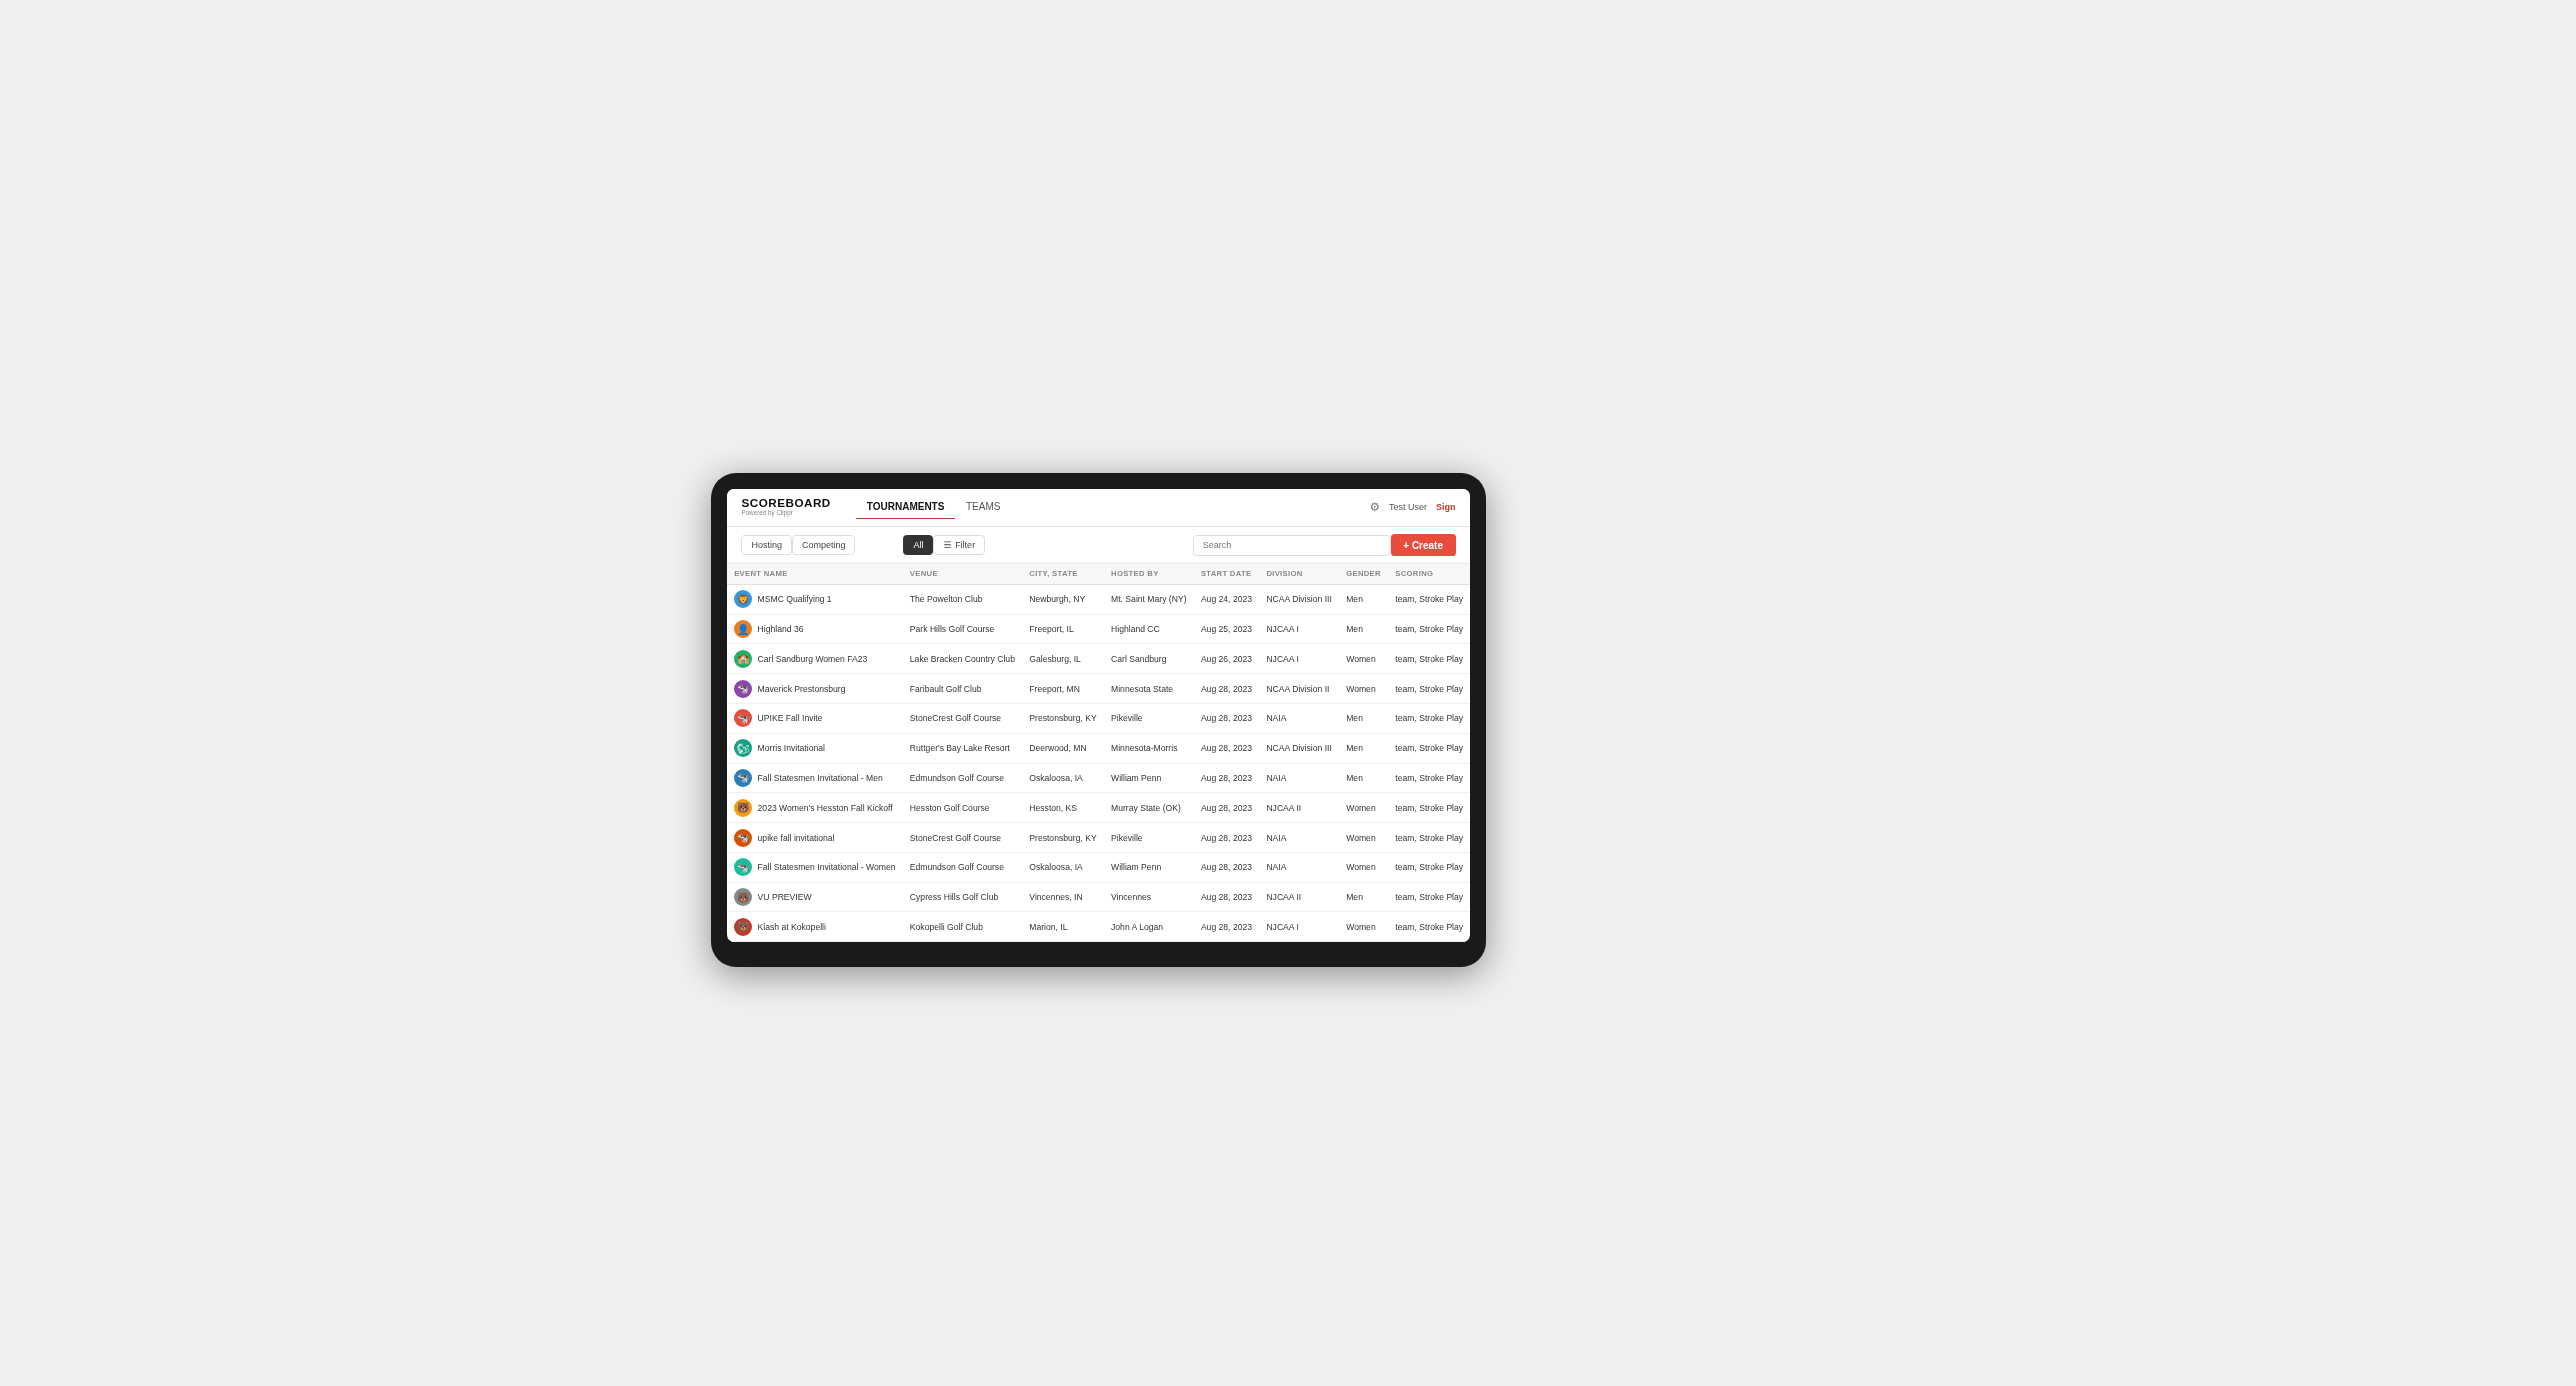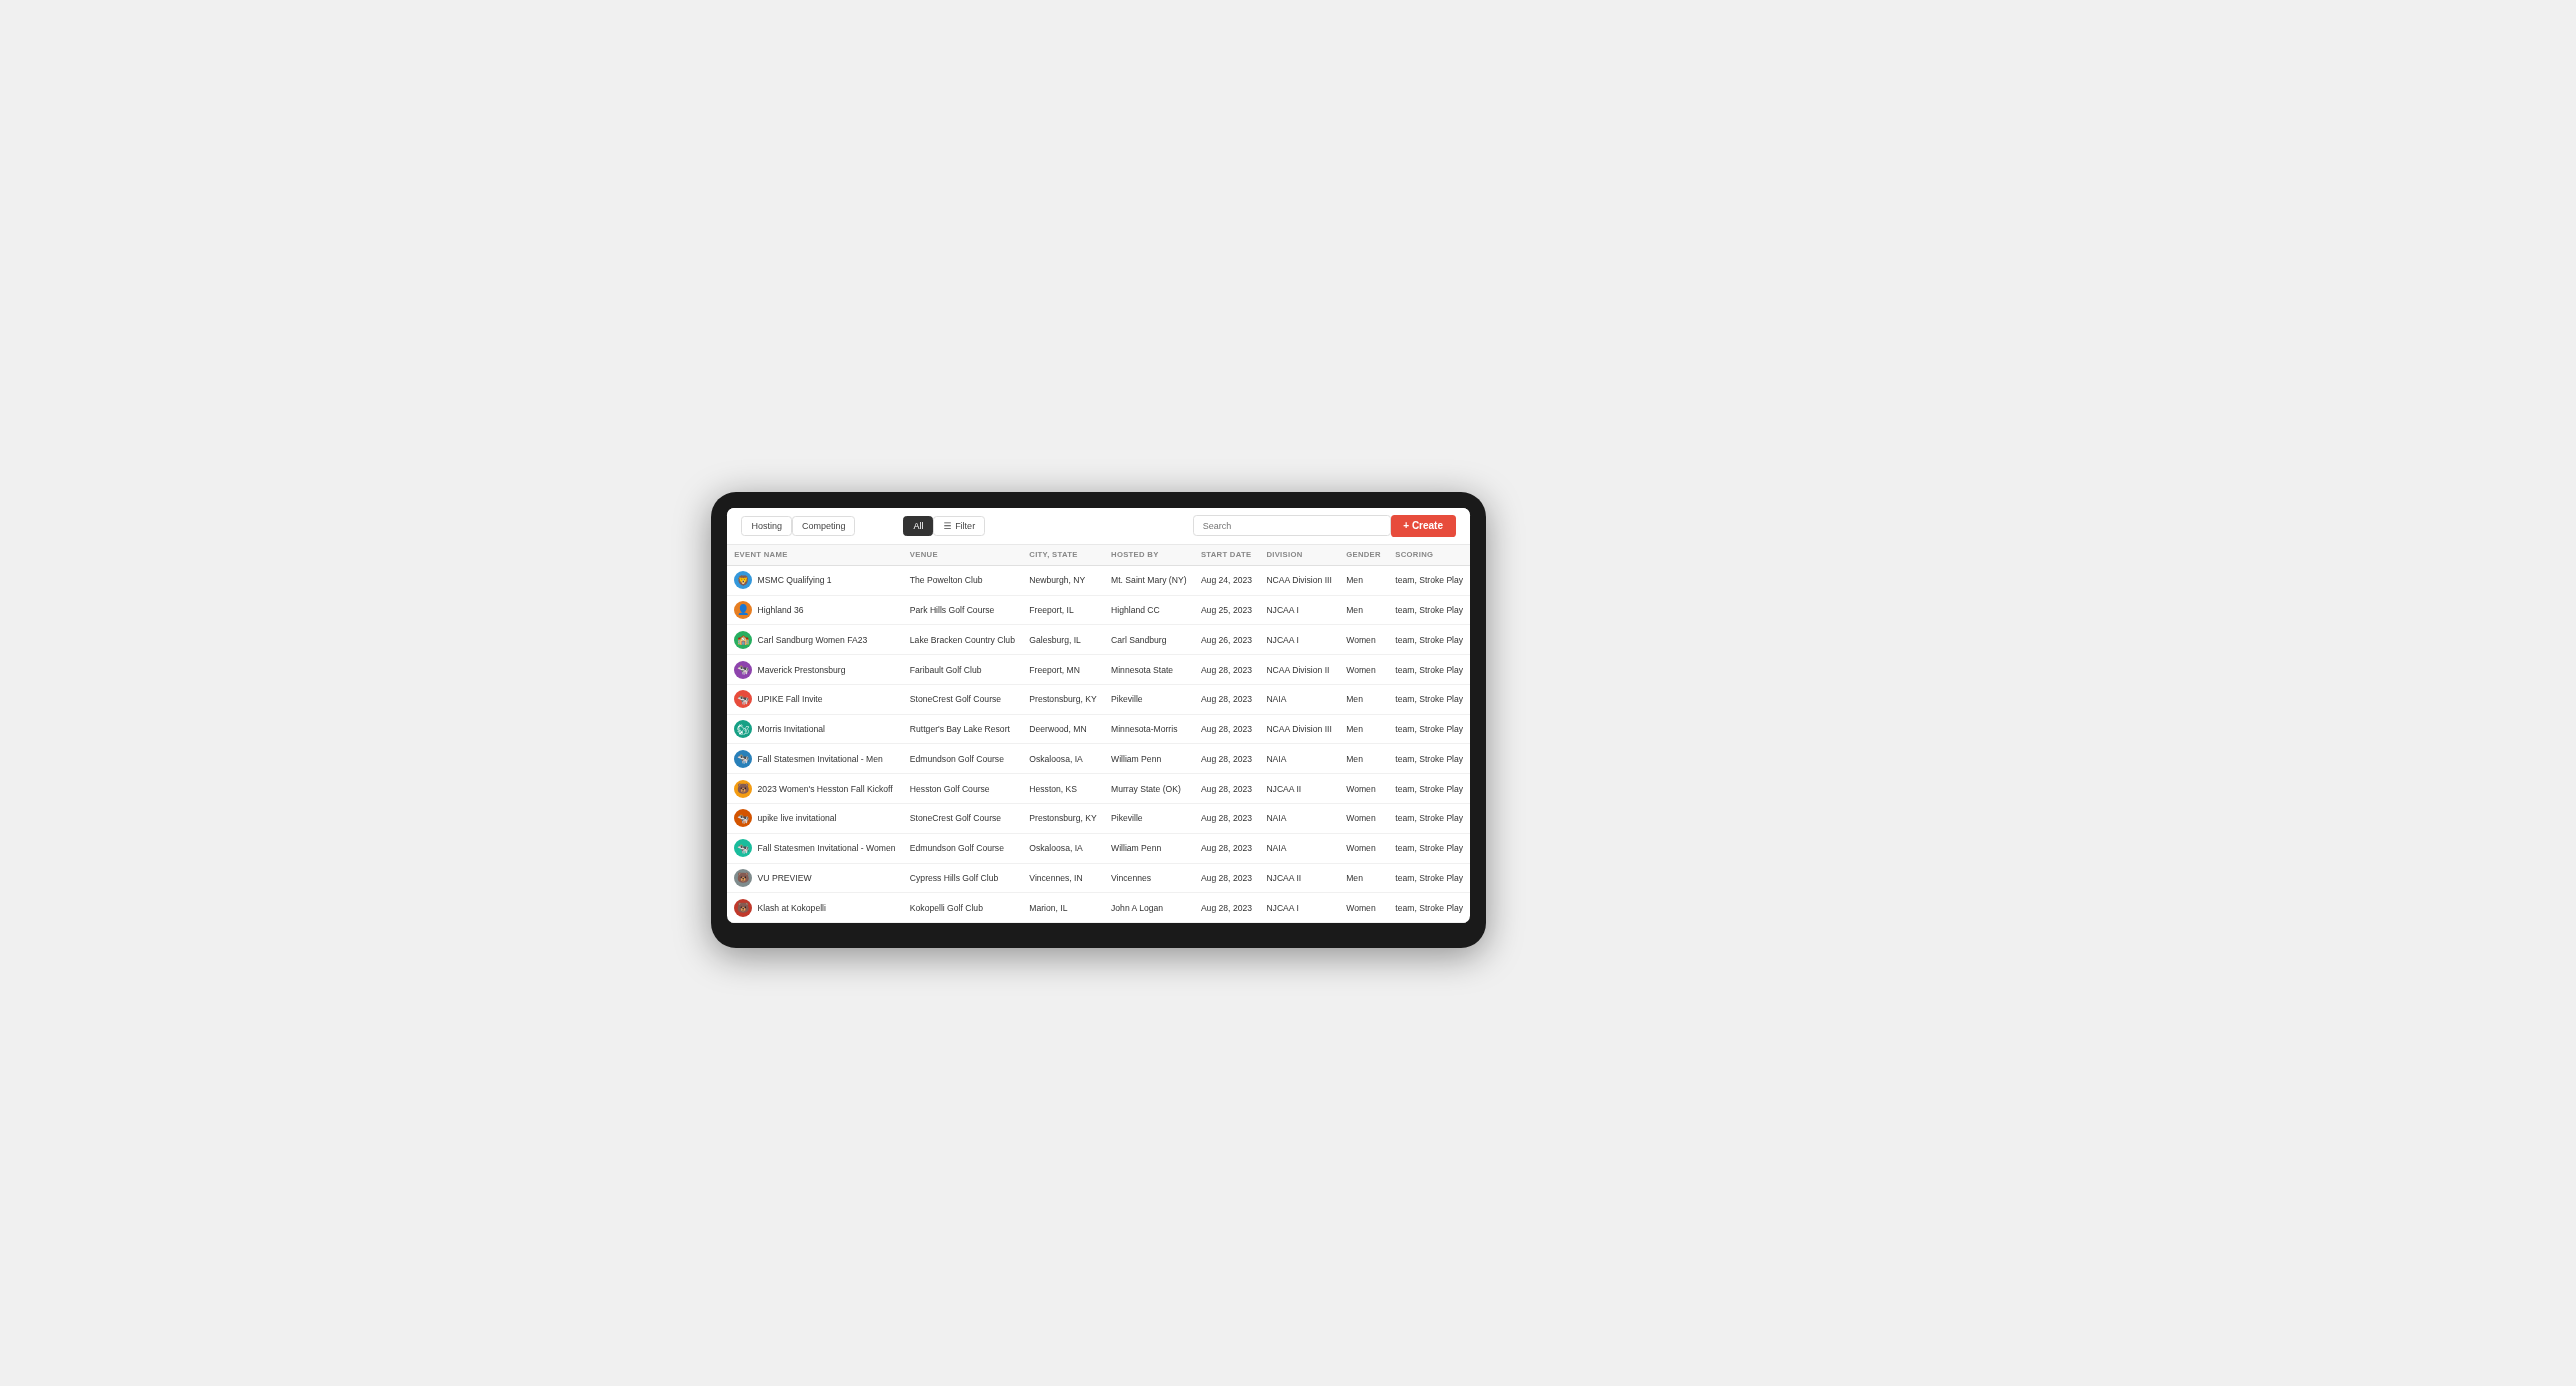--- a/index.html
+++ b/index.html
@@ -244,20 +244,35 @@
 </head>
 <body>
 
 <div class="page-wrapper">
 
   <div class="tablet-frame">
     <div class="tablet-screen">
 
       <div style="position:relative;">
 
+        <div class="app-header">
+          <div class="logo-area">
+            <span class="logo-title">SCOREBOARD</span>
+            <span class="logo-sub">Powered by Clippr</span>
+          </div>
+          <nav class="nav-tabs">
+            <div class="nav-tab active">TOURNAMENTS</div>
+            <div class="nav-tab">TEAMS</div>
+          </nav>
+          <div class="header-right">
+            <span class="header-gear">⚙</span>
+            <span class="header-user">Test User</span>
+            <span class="header-signin">Sign</span>
+          </div>
+        </div>
 
         <div class="toolbar">
           <button class="filter-btn">Hosting</button>
           <button class="filter-btn">Competing</button>
           <button class="filter-btn active">All</button>
           <button class="filter-icon-btn">
             <span>☰</span>
             <span>Filter</span>
           </button>
           <input class="search-input" type="text" placeholder="Search" style="">
@@ -423,21 +438,21 @@
       <td>Women</td>
       <td>team, Stroke Play</td>
       <td>
         
       </td>
     </tr>
                 <tr>
       <td>
         <div class="event-cell">
           <div class="event-icon" style="background:#d35400; color:#fff; font-size:10px;">🐄</div>
-          <span>upike live invitational</span>
+          <span>upike fall invitational</span>
         </div>
       </td>
       <td>StoneCrest Golf Course</td>
       <td>Prestonsburg, KY</td>
       <td>Pikeville</td>
       <td>Aug 28, 2023</td>
       <td>NAIA</td>
       <td>Women</td>
       <td>team, Stroke Play</td>
       <td>

